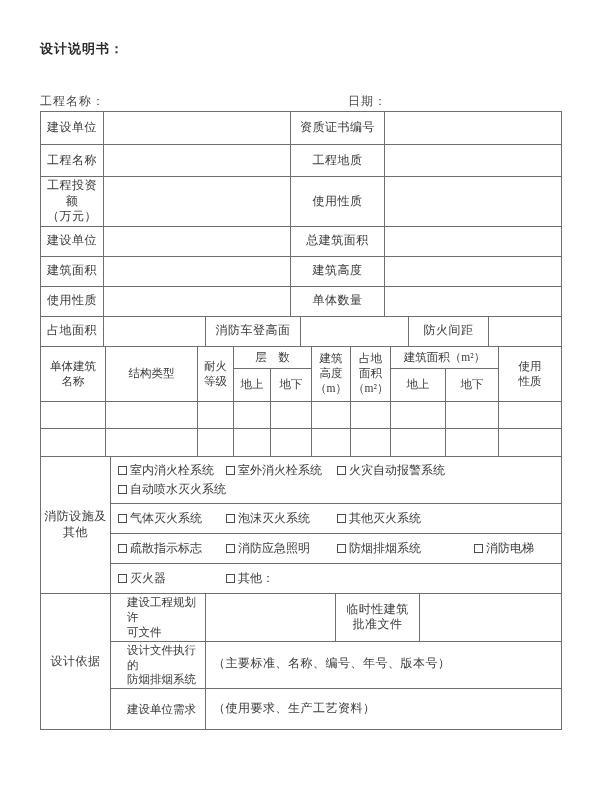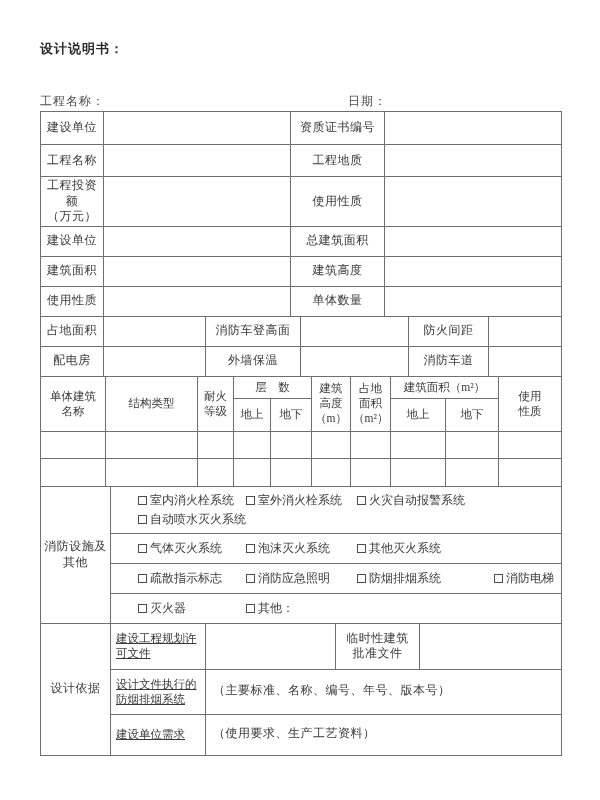--- a/index.html
+++ b/index.html
@@ -46,31 +46,31 @@
     text-align: center;
     vertical-align: middle;
     padding: 1px 2px;
     white-space: pre-line;
     line-height: 1.3;
     letter-spacing: 0.5px;
     overflow: hidden;
   }
   .sec-c td { font-size: 11.5px; letter-spacing: 0; }
   .lab { color: #3a3a3a; }
-  .lab-left { text-align: left; padding-left: 5px; letter-spacing: 0; font-size: 11.5px; text-decoration: underline; }
+  .lab-left { text-align: left; padding-left: 16px; letter-spacing: 0; font-size: 11.5px; }
   .val { background: #ffffff; }
   .val-left { text-align: left; padding-left: 7px; letter-spacing: 0.5px; font-family: Liberation Mono, monospace; }
 
   .cbcell {
     white-space: normal;
     text-align: left;
     padding: 2px 4px 2px 7px;
     letter-spacing: 0;
   }
-  .cbline { line-height: 1.55; margin-left: 20px; }
+  .cbline { line-height: 1.55; }
   .cb-item { display: inline-block; white-space: nowrap; }
   .cbline .cb-item:nth-child(1) { min-width: 105px; }
   .cbline .cb-item:nth-child(2) { min-width: 108px; }
   .cbline .cb-item:nth-child(3) { min-width: 134px; }
   .cb {
     display: inline-block;
     width: 9px;
     height: 9px;
     border: 1px solid #4d4d4d;
     margin-right: 3px;
@@ -149,28 +149,20 @@
           <col style="width:80px">
           <col style="width:73px">
         </colgroup>
       <tbody>
           <tr style="height:30px">
         <td class="lab">占地面积</td>
         <td class="val"></td>
         <td class="lab">消防车登高面</td>
         <td class="val"></td>
         <td class="lab">防火间距</td>
-        <td class="val"></td>
-      </tr>
-      <tr style="height:30px">
-        <td class="lab">配电房</td>
-        <td class="val"></td>
-        <td class="lab">外墙保温</td>
-        <td class="val"></td>
-        <td class="lab">消防车道</td>
         <td class="val"></td>
       </tr>
     </tbody>
       </table>
 
     <table class="sec-c">
       <colgroup>
           <col style="width:65px">
           <col style="width:92px">
           <col style="width:36px">

